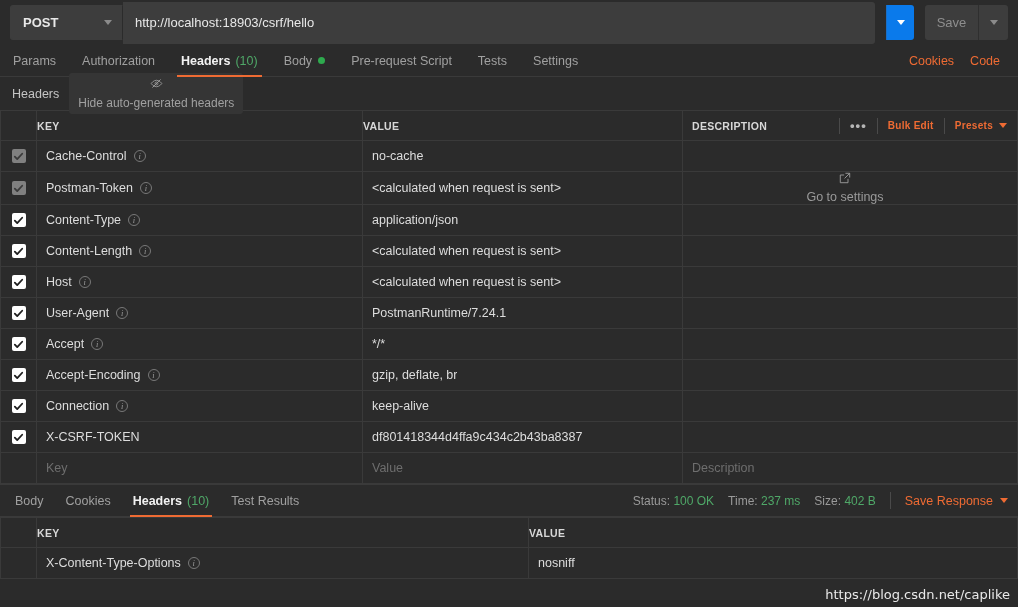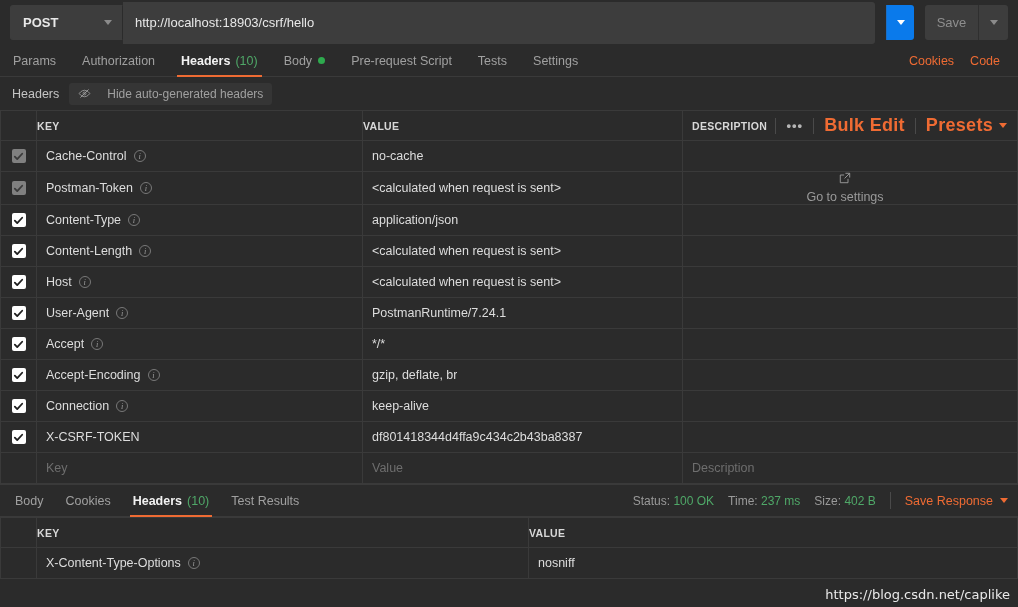--- a/index.html
+++ b/index.html
@@ -126,27 +126,28 @@
 
   
   .headers-bar {
     height: 33px;
     display: flex; align-items: center;
     padding: 0 12px;
     background: #2b2b2b;
   }
   .headers-title { font-size: 12.5px; color: #c5c5c5; margin-right: 10px; }
   .hide-auto {
-    display: flex; align-items: center; gap: 16px;
+    display: flex; align-items: center; gap: 6px;
     background: #353535;
     border-radius: 3px;
     padding: 4px 9px;
     font-size: 12px;
     color: #a0a0a0;
     cursor: pointer;
+    flex-direction: column;
   }
 
   
   .tbl { width: 100%; border-collapse: collapse; table-layout: fixed; }
   .tbl th, .tbl td {
     border: 1px solid #3a3a3a;
     padding: 0;
     height: 31px;
     vertical-align: middle;
   }
@@ -194,21 +195,21 @@
 
   .desc-head {
     display: flex; align-items: center;
     padding-left: 9px;
     height: 100%;
   }
   .desc-head-label { flex: 1; }
   .dots { color: #b5b5b5; font-size: 13px; letter-spacing: 1px; padding: 0 10px; cursor: pointer; }
   .vdiv { width: 1px; height: 16px; background: #4a4a4a; }
   .bulk-edit, .presets {
-    color: #ef6b33; font-size: 18px; padding: 0 10px;
+    color: #ef6b33; font-size: 10px; padding: 0 10px;
     cursor: pointer; display: flex; align-items: center; gap: 6px;
   }
   .presets .caret { border-top-color: #ef6b33; }
 
   .goto-settings {
     display: flex; align-items: center; justify-content: flex-end;
     gap: 6px; padding-right: 10px;
     color: #9a9a9a; font-size: 12.5px; cursor: pointer; flex-direction: column;
   }
 

